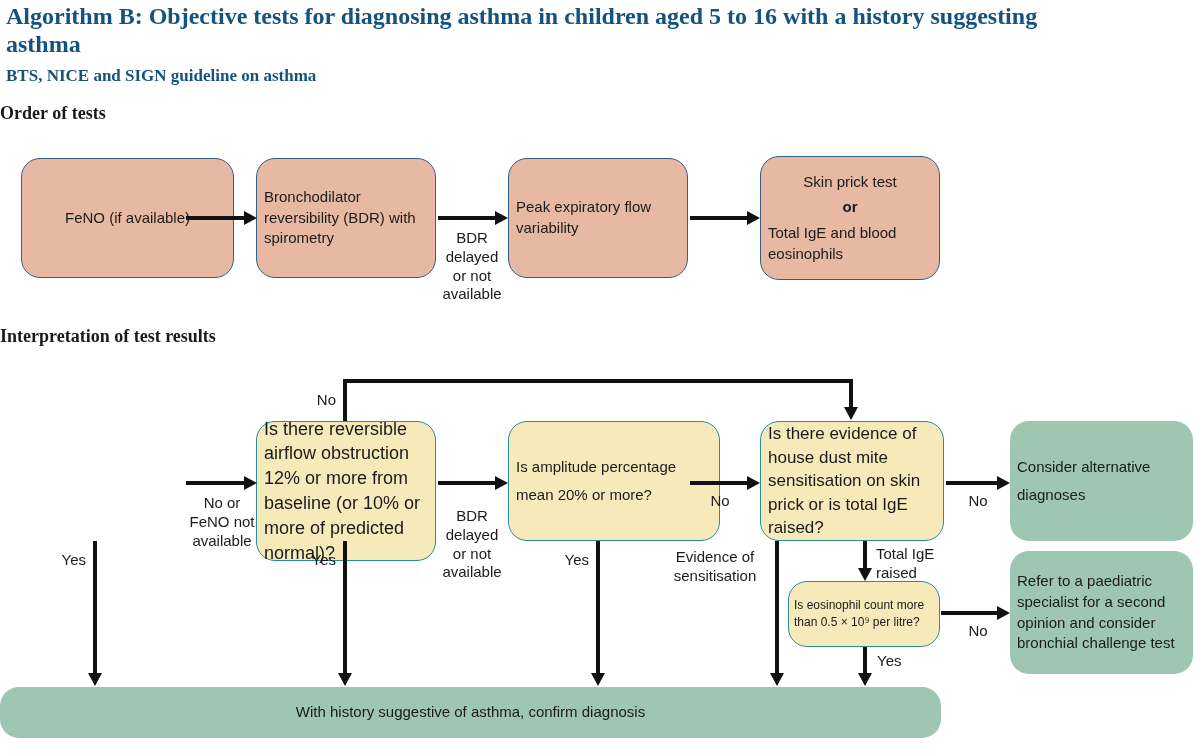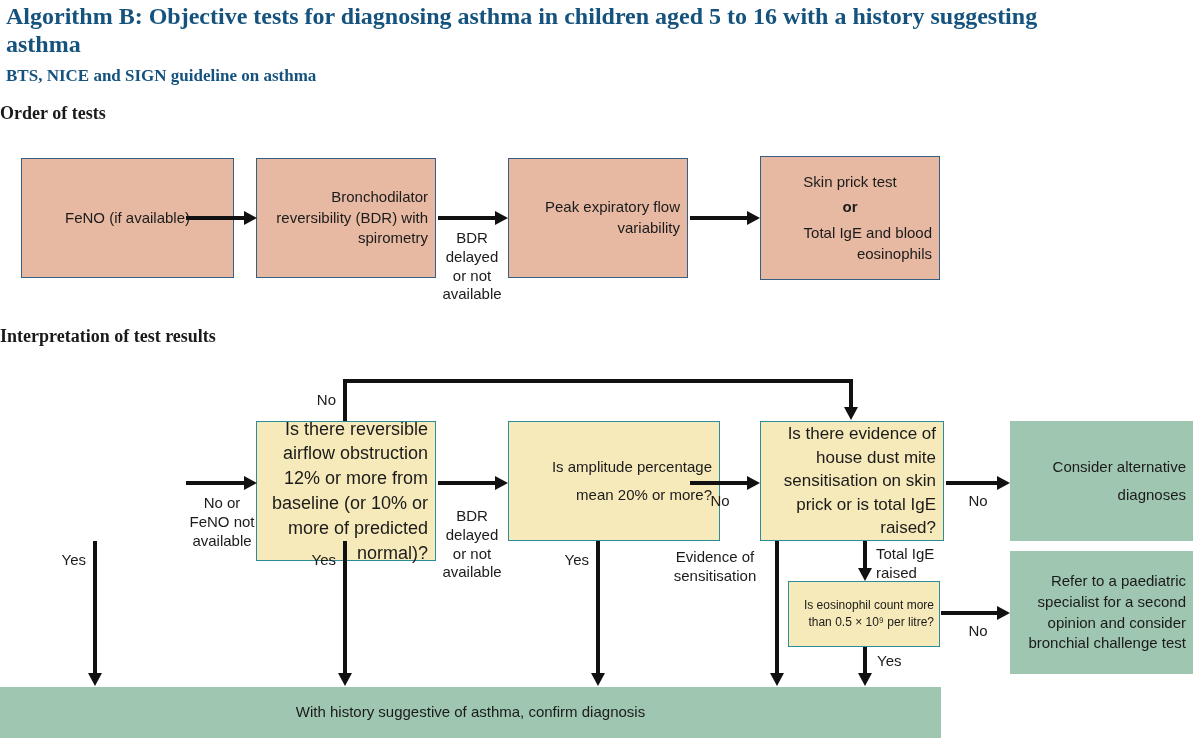--- a/index.html
+++ b/index.html
@@ -6,22 +6,22 @@
   #canvas{position:relative;width:1197px;height:753px;background:#ffffff;overflow:hidden;
           font-family:"Liberation Sans",sans-serif;}
   .title{position:absolute;left:6px;top:2px;width:1110px;
          font-family:"Liberation Serif",serif;font-weight:bold;font-size:24px;line-height:28px;
          color:#15537e;}
   .subtitle{position:absolute;left:6px;top:66px;width:800px;
          font-family:"Liberation Serif",serif;font-weight:bold;font-size:17px;color:#15537e;}
   .section-heading{position:absolute;left:0;width:1197px;text-align:left;
          font-family:"Liberation Serif",serif;font-weight:bold;font-size:18px;color:#1a1a1a;}
   .box{position:absolute;box-sizing:border-box;display:flex;flex-direction:column;
-       align-items:center;justify-content:center;text-align:right;
-       font-size:15px;line-height:1.38;color:#1b1b1b;padding:5px 7px;}
+       align-items:center;justify-content:center;text-align:left;
+       font-size:15px;line-height:1.38;color:#1b1b1b;padding:5px 7px;border-radius:19px;}
   .salmon{background:#e7b9a2;border:1.5px solid #355f84;}
   .yellow{background:#f6e9ba;border:1.5px solid #2b8c9c;}
   .green{background:#9fc6b1;border:none;}
   .lbl{position:absolute;font-size:15px;line-height:1.25;color:#1b1b1b;text-align:center;}
   .hline,.vline{position:absolute;background:#111111;}
   .arr-r{position:absolute;width:0;height:0;border-top:7px solid transparent;
          border-bottom:7px solid transparent;border-left:13px solid #111111;}
   .arr-d{position:absolute;width:0;height:0;border-left:7px solid transparent;
          border-right:7px solid transparent;border-top:13px solid #111111;}
   .bold{font-weight:bold;}

